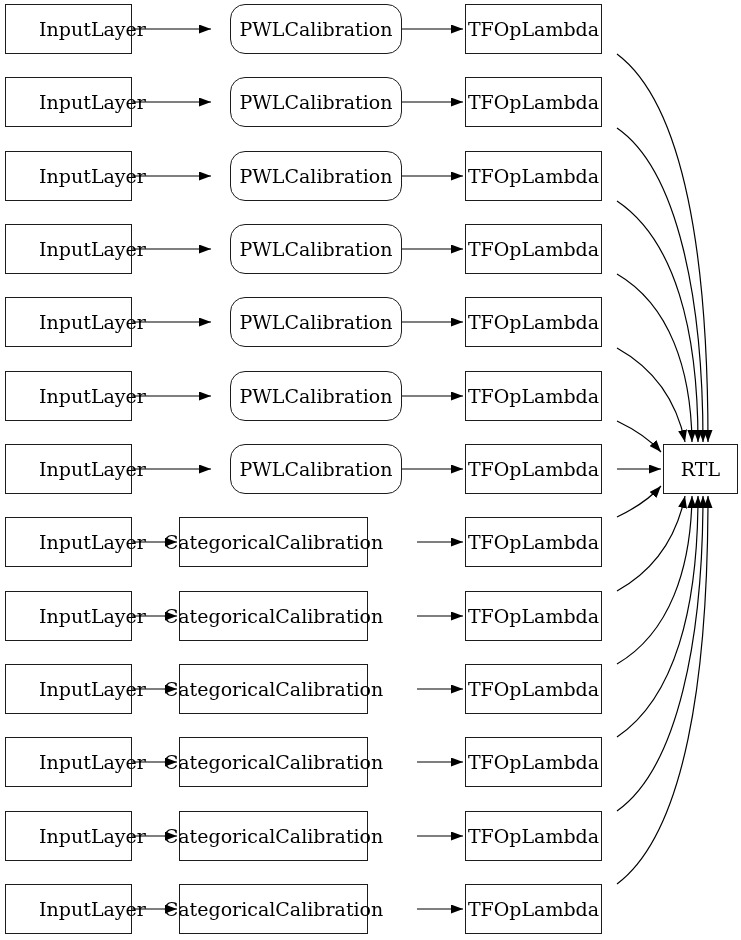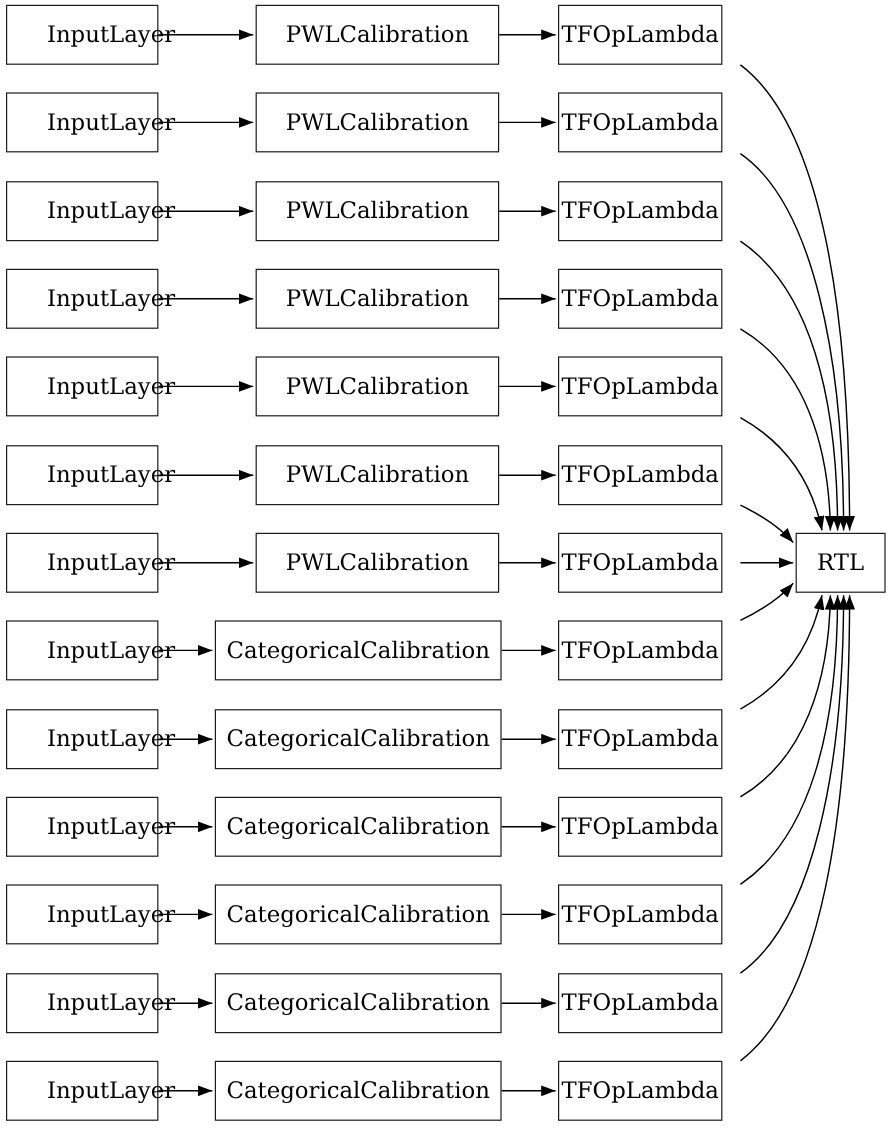--- a/index.html
+++ b/index.html
@@ -16,22 +16,22 @@
     height:50px;
     box-sizing:border-box;
     border:1.5px solid #1c1c1c;
     background:#ffffff;
     display:flex;align-items:center;justify-content:center;
     font-size:19px;color:#000000;
     white-space:nowrap;
   }
   
   .c-in {left:5px;  width:127px;padding-left:48px;}
-  .c-pwl{left:213px;width:203px;}
-  .c-cat{left:179px;width:239px;}
+  .c-pwl{left:230px;width:172px;border-radius:15px;}
+  .c-cat{left:179px;width:189px;}
   .c-lam{left:465px;width:137px;}
   .c-rtl{left:663px;width:75px;top:444px;}
   
   .r0{top:4px}.r1{top:77px}.r2{top:151px}.r3{top:224px}.r4{top:297px}
   .r5{top:371px}.r6{top:444px}.r7{top:517px}.r8{top:591px}.r9{top:664px}
   .r10{top:737px}.r11{top:811px}.r12{top:884px}
 </style>
 </head>
 <body>
 

